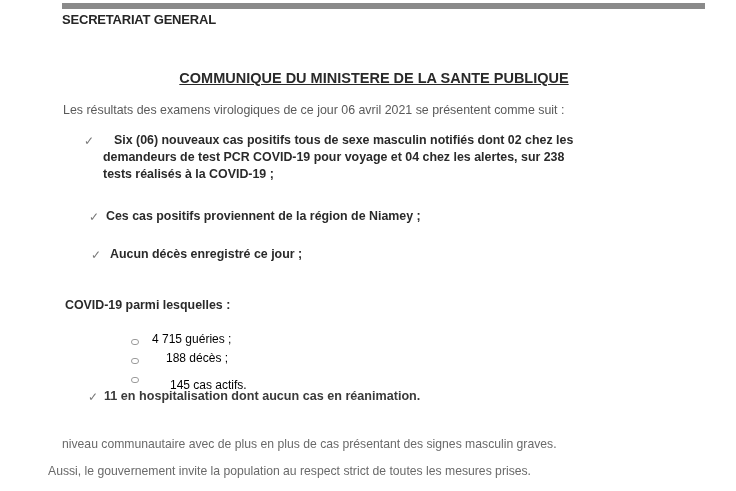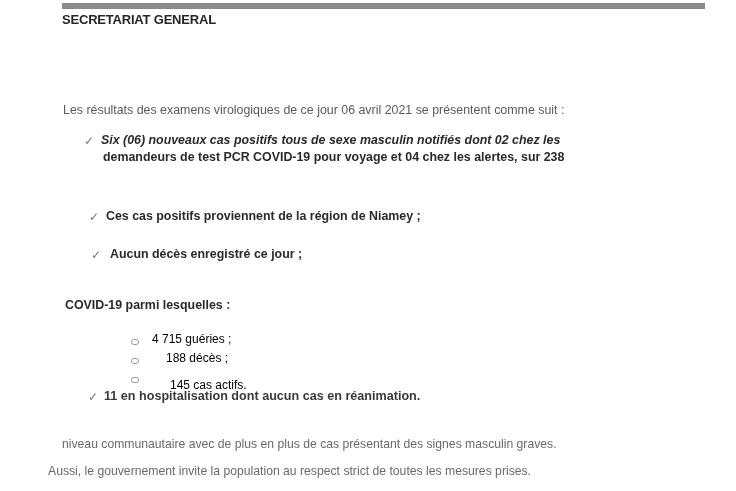--- a/index.html
+++ b/index.html
@@ -92,26 +92,28 @@
   </style>
 </head>
 <body>
 
 <div class="page">
 
   <div class="top-bar"></div>
 
   <div class="secretariat">SECRETARIAT GENERAL</div>
 
+  <div class="title"><span>COMMUNIQUE DU MINISTERE DE LA SANTE PUBLIQUE</span></div>
 
   <div class="line" style="left:63px; top:103px;">Les résultats des examens virologiques de ce jour 06 avril 2021 se présentent comme suit :</div>
 
   <span class="check" style="left:84px; top:134px;">✓</span>
-  <div class="line bold" style="left:101px; top:133px;font-style:italic;">Six (06) nouveaux cas positifs tous de sexe masculin notifiés dont 02 chez les</div>
+  <div class="line bold" style="left:114px; top:133px;">Six (06) nouveaux cas positifs tous de sexe masculin notifiés dont 02 chez les</div>
   <div class="line bold" style="left:103px; top:150px;">demandeurs de test PCR COVID-19 pour voyage et 04 chez les alertes, sur 238</div>
+  <div class="line bold" style="left:103px; top:167px;">tests réalisés à la COVID-19 ;</div>
 
   <span class="check" style="left:89px; top:210px;">✓</span>
   <div class="line bold" style="left:106px; top:209px;">Ces cas positifs proviennent de la région de Niamey ;</div>
 
   <span class="check" style="left:91px; top:248px;">✓</span>
   <div class="line bold" style="left:110px; top:247px;">Aucun décès enregistré ce jour ;</div>
 
   <div class="line bold" style="left:65px; top:298px;">COVID-19 parmi lesquelles :</div>
 
   <span class="circle" style="left:131px; top:339px;"></span>

